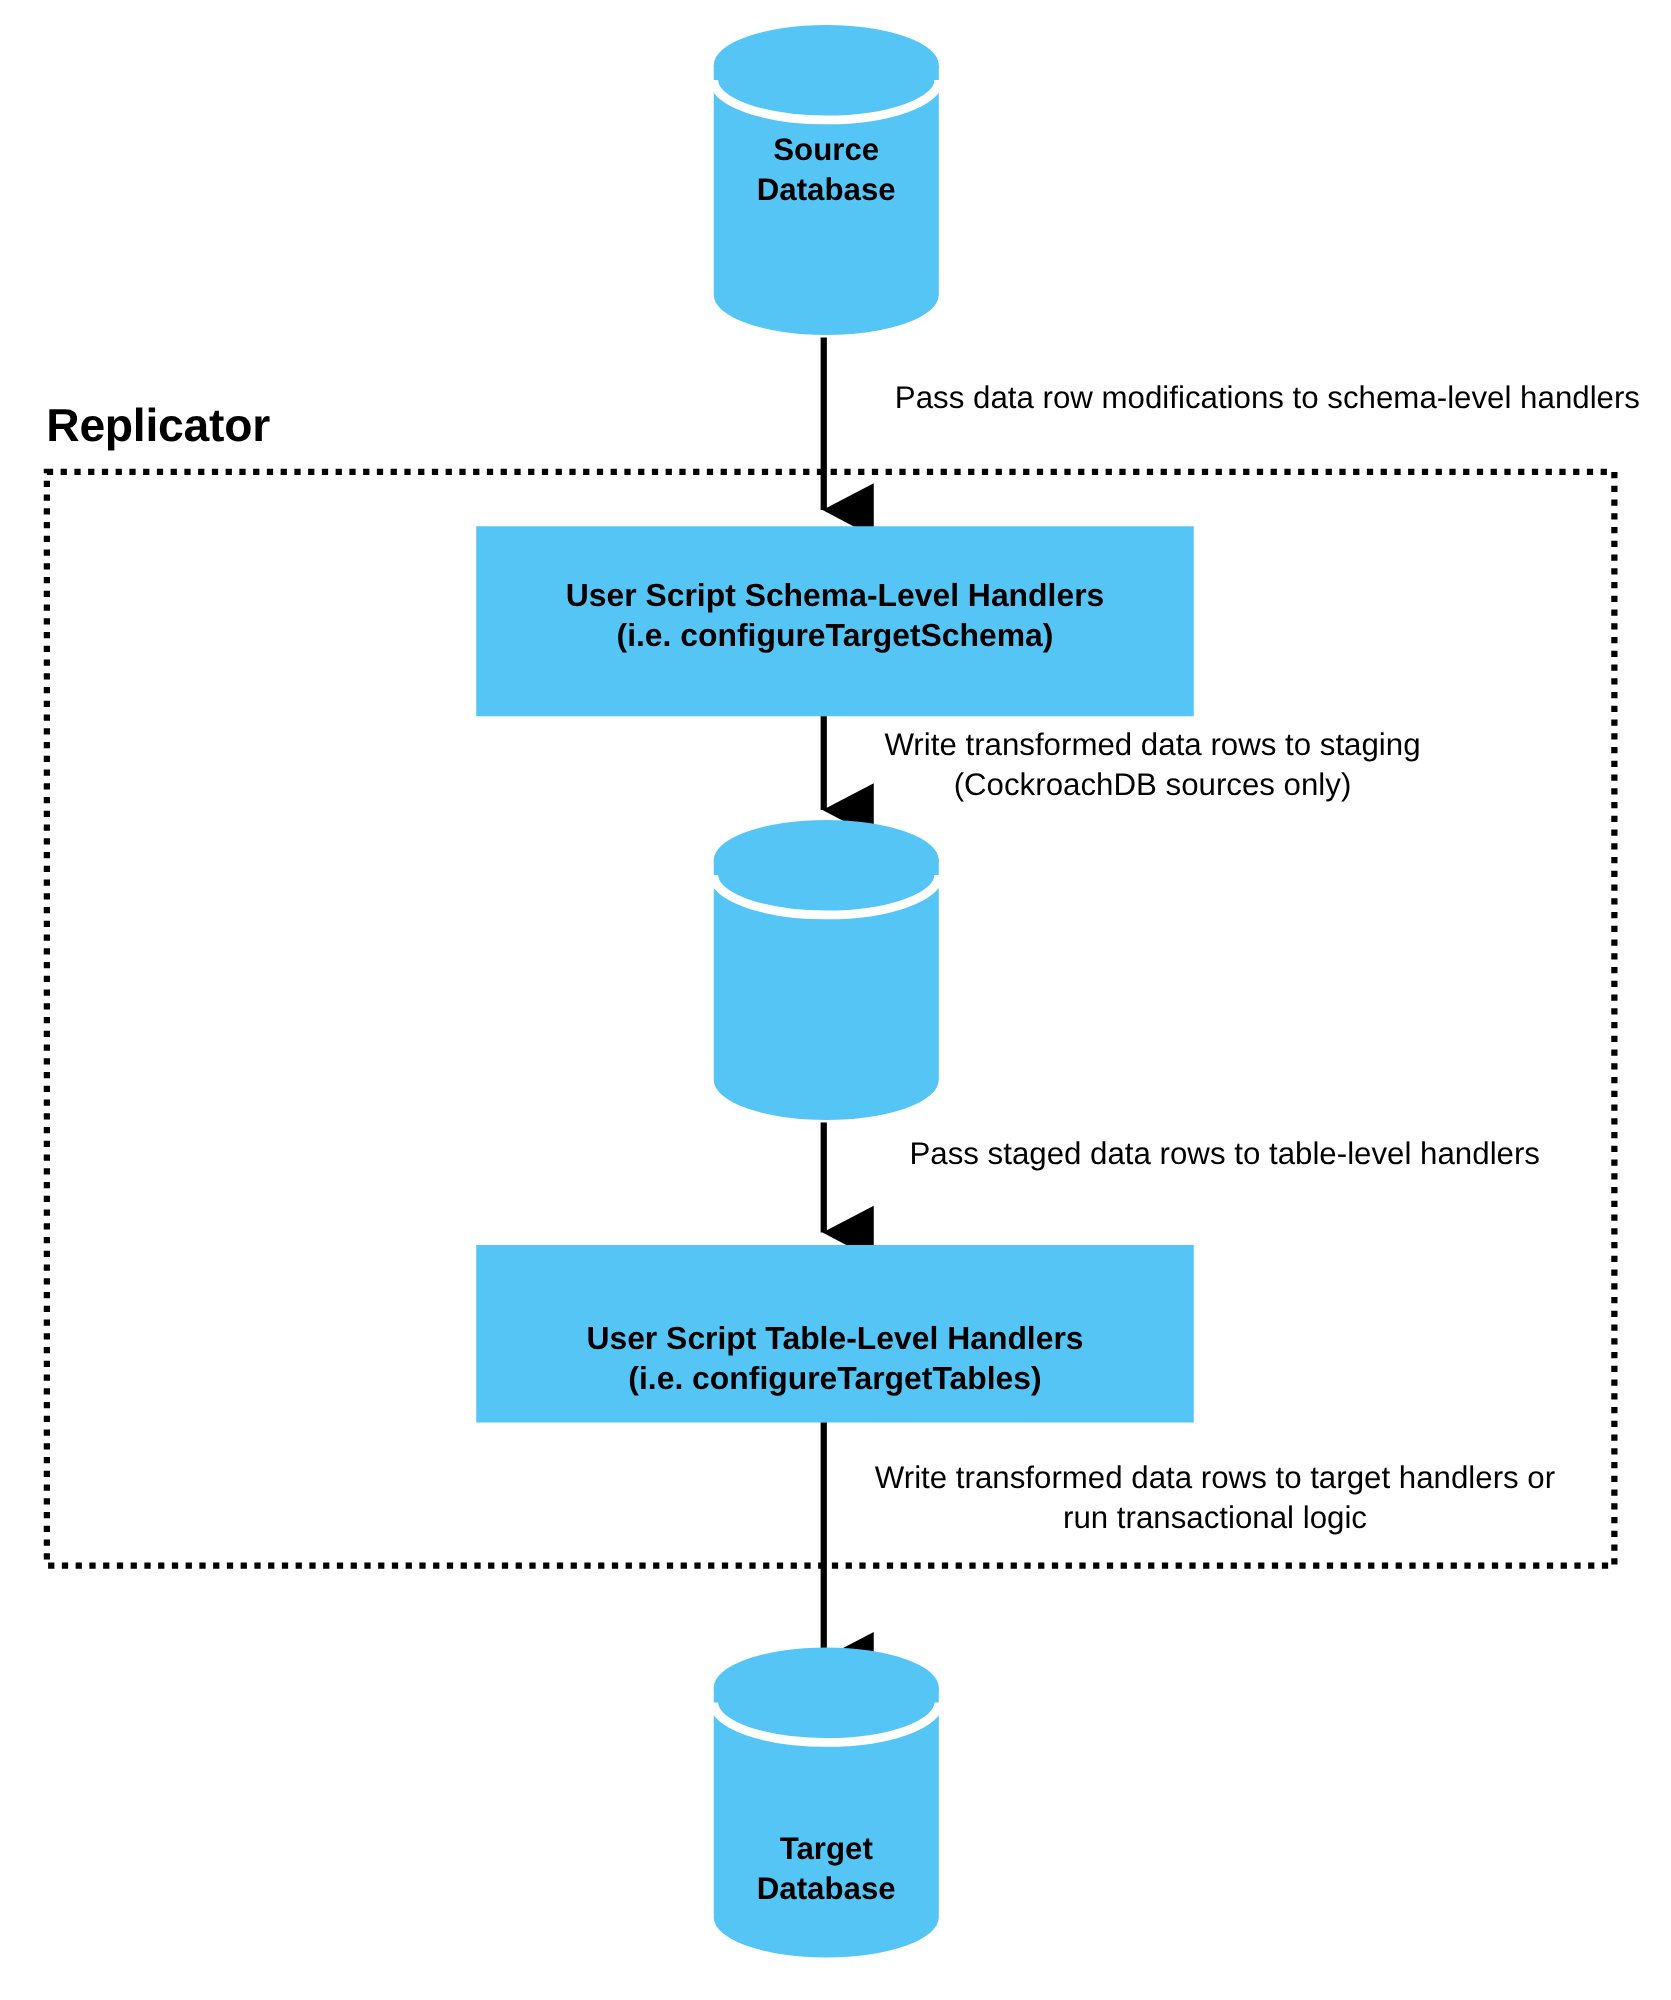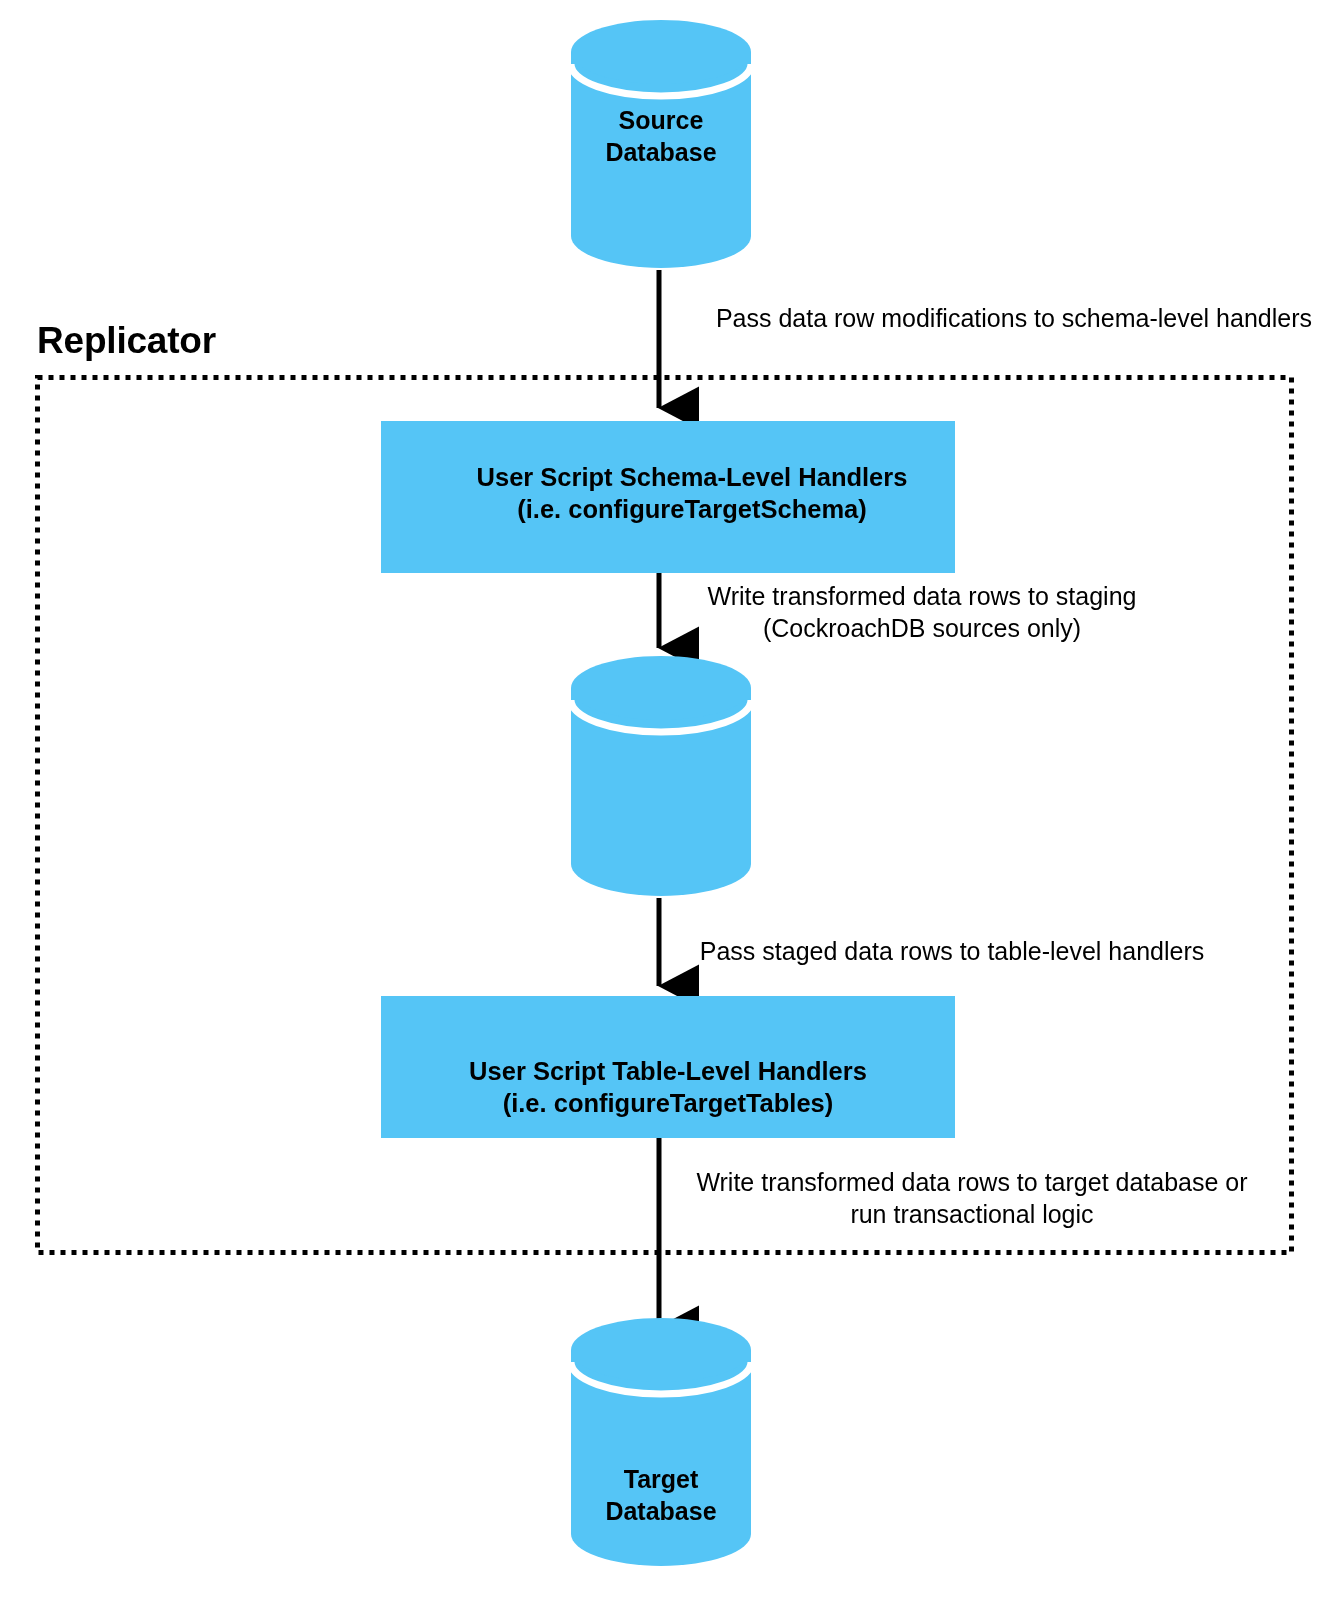--- a/index.html
+++ b/index.html
@@ -102,33 +102,33 @@
       <ellipse cx="661" cy="1350" rx="90" ry="32" fill="#55c5f6"></ellipse>
       <path d="M 571 1362 A 90 32 0 0 0 751 1362" fill="none" stroke="#ffffff" stroke-width="7"></path>
     </g>
   </svg>
 
   <div class="group-title" style="left:37px; top:320px;">Replicator</div>
 
   <div class="node-label cyl-label" style="left:561px; top:105px; width:200px;">Source
 Database</div>
 
-  <div class="node-label box-label" style="left:381px; top:461px; width:574px;margin-left:24px;">User Script Schema-Level Handlers
+  <div class="node-label box-label" style="left:381px; top:461px; width:574px;">User Script Schema-Level Handlers
 (i.e. configureTargetSchema)</div>
 
 
   <div class="node-label box-label" style="left:381px; top:1035px; width:574px;margin-top:20px;">User Script Table-Level Handlers
 (i.e. configureTargetTables)</div>
 
   <div class="node-label cyl-label" style="left:561px; top:1464px; width:200px;">Target
 Database</div>
 
   <div class="edge-label" style="left:672px; top:303px; width:640px; text-align:right;">Pass data row modifications to schema-level handlers</div>
 
   <div class="edge-label" style="left:672px; top:581px; width:500px;">Write transformed data rows to staging
 (CockroachDB sources only)</div>
 
-  <div class="edge-label" style="left:672px; top:936px; width:560px; text-align:center;">Pass staged data rows to table-level handlers</div>
+  <div class="edge-label" style="left:672px; top:908px; width:560px; text-align:right;">Pass staged data rows to table-level handlers</div>
 
-  <div class="edge-label" style="left:672px; top:1167px; width:600px;">Write transformed data rows to target database or
+  <div class="edge-label" style="left:672px; top:1167px; width:600px;">Write transformed data rows to target handlers or
 run transactional logic</div>
 
 </div>
 
 </body></html>

